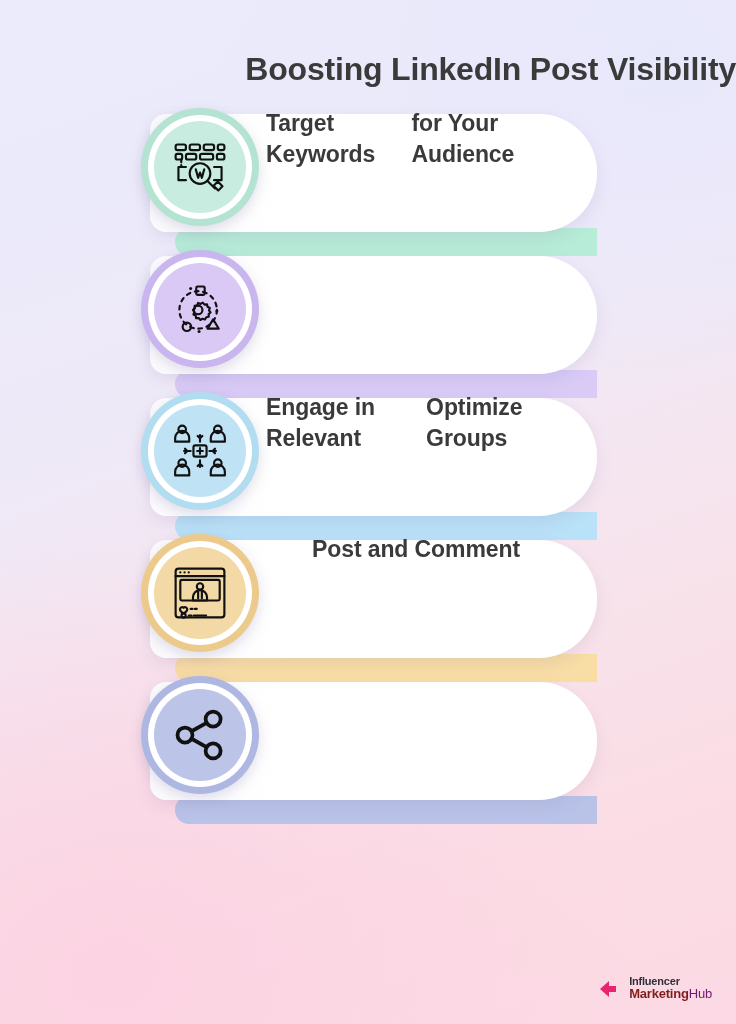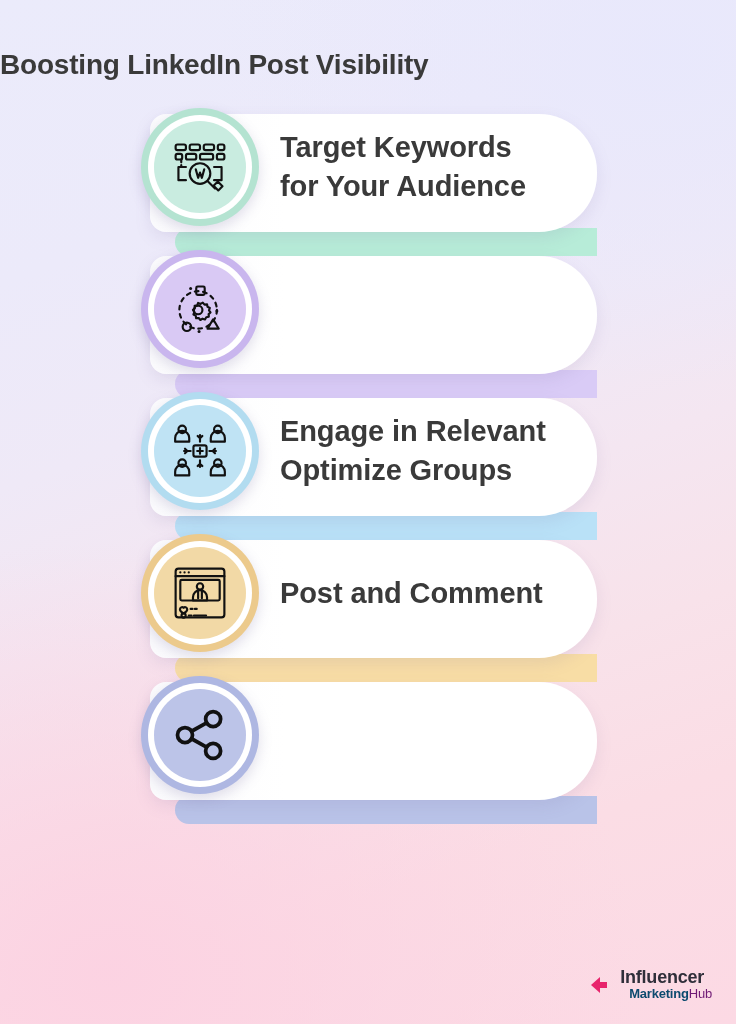--- a/index.html
+++ b/index.html
@@ -36,22 +36,22 @@
       radial-gradient(120% 70% at 15% 95%, rgba(252,210,226,.95) 0%, rgba(252,210,226,0) 60%),
       radial-gradient(110% 60% at 90% 5%, rgba(232,232,252,.9) 0%, rgba(232,232,252,0) 55%);
   }
 
   
   #title {
     position: absolute;
     left: 0;
     top: 30px;
     width: 736px;
-    text-align: left;
-    font-size: 28px;
+    text-align: right;
+    font-size: 32px;
     font-weight: bold;
     color: #3a3a3a;
     letter-spacing: -0.2px;
   }
 
   
   #list {
     position: absolute;
     left: 0;
     top: 108px;
@@ -118,28 +118,28 @@
   .badge svg {
     position: relative;
     width: 60px;
     height: 60px;
     display: block;
   }
 
   
   .label {
     position: absolute;
-    left: 280px;
+    left: 266px;
     top: 0;
     height: 118px;
     width: 300px;
     display: flex;
-    flex-direction: column;
+    flex-direction: row;
     justify-content: center;
-    font-size: 29px;
+    font-size: 23px;
     font-weight: bold;
     line-height: 1.33;
     color: #3a3a3a;
     letter-spacing: -0.1px;
   }
   .label span { display: block; }
 
   
   #footer {
     position: absolute;
@@ -149,30 +149,30 @@
     align-items: center;
     gap: 4px;
   }
   #footer .mark { display: block; }
   #footer .words {
     display: flex;
     flex-direction: column;
     line-height: 1.12;
   }
   #footer .w1 {
-    font-size: 18px;
+    font-size: 11px;
     font-weight: bold;
     color: #2f2f3a;
     letter-spacing: -0.2px;
   }
   #footer .w2 {
     font-size: 13px;
     letter-spacing: -0.2px;
   }
-  #footer .w2 b { color: #0c4a6e; font-weight: bold; margin-left: 9px; }
+  #footer .w2 b { color: #7f1d1d; font-weight: bold; }
   #footer .w2 i { color: #701a75; font-style: normal; font-weight: normal; }
 </style>
 </head>
 <body>
 
 <div id="bg"></div>
 <div id="bg-tint"></div>
 
 <h1 id="title">Boosting LinkedIn Post Visibility</h1>
 

